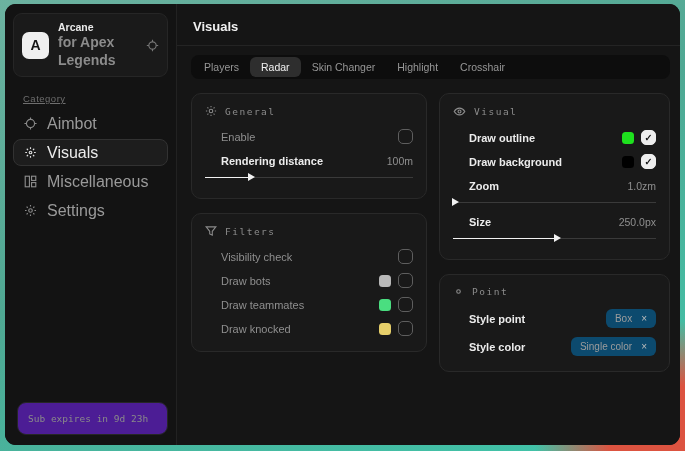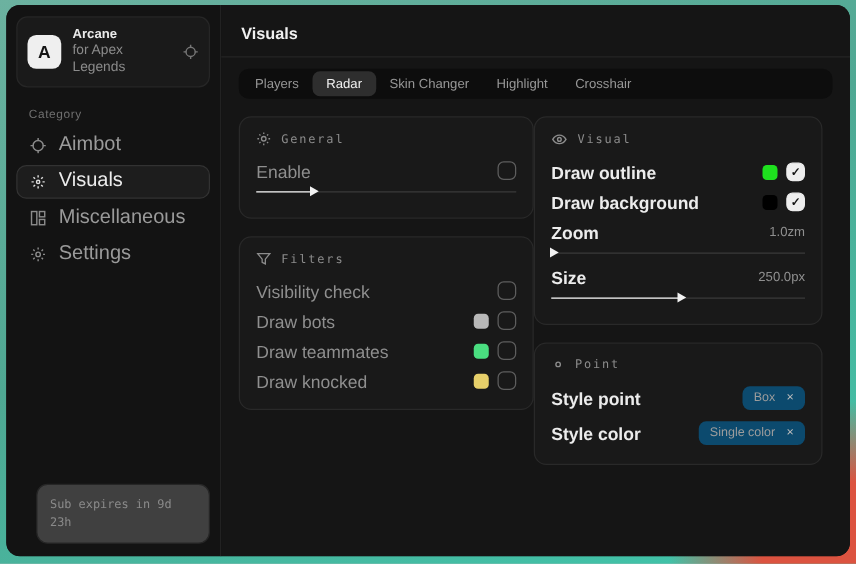--- a/index.html
+++ b/index.html
@@ -26,76 +26,76 @@
     background:#1a1a1a; border:1px solid #262626; border-radius:9px;
     display:flex; align-items:center; gap:9px;
   }
   .logo{
     width:27px; height:27px; border-radius:7px; background:#efefef;
     color:#141414; font-weight:bold; font-size:14px;
     display:flex; align-items:center; justify-content:center; flex:none;
   }
   .app-meta{ flex:1; line-height:1.25; }
   .app-name{ color:#e9e9e9; font-size:10.5px; font-weight:bold; }
-  .app-sub{ color:#8b8b8b; font-size:11px; }
+  .app-sub{ color:#8b8b8b; font-size:14px;font-weight:bold; }
   .target-btn{ color:#777; display:flex; align-items:center; }
   .category-label{
-    margin:16px 0 6px 18px; color:#6f6f6f; font-size:9.5px; letter-spacing:.5px;
+    margin:16px 0 6px 18px; color:#6f6f6f; font-size:9.5px; letter-spacing:.5px;text-decoration:underline;
   }
   .nav{ display:flex; flex-direction:column; gap:2px; padding:0 8px; }
   .nav-item{
     display:flex; align-items:center; gap:10px;
     height:27px; padding:0 9px; border:1px solid transparent; border-radius:8px;
     color:#9a9a9a; font-size:16px; cursor:default;
   }
   .nav-item .ic{ width:14px; display:flex; justify-content:center; color:#8b8b8b; }
   .nav-item.selected{ background:#1d1d1d; border-color:#323232; color:#ececec; }
   .nav-item.selected .ic{ color:#dcdcdc; }
   .sidebar-spacer{ flex:1; }
   .footer-card{
-    margin:0 8px 10px 24px; padding:8px 10px;
-    border:1px solid #262626; border-radius:9px; background:#404040;
+    margin:0 8px 10px 12px; padding:8px 10px;
+    border:1px solid #262626; border-radius:9px; background:#4c1d95;
     line-height:1.6;
   }
   .footer-line1{ font-family:"DejaVu Sans Mono", monospace; color:#8a8a8a; font-size:9.5px; }
   .footer-line2{ color:#c2c2c2; font-size:10px; }
   
   .main{ flex:1; display:flex; flex-direction:column; background:#151515; }
   .main-header{ padding:15px 16px 11px 16px; border-bottom:1px solid #242424; }
   .main-title{ color:#f0f0f0; font-size:13px; font-weight:bold; }
   .tabbar-wrap{ padding:9px 14px 0 14px; }
   .tabbar{
     background:#0d0d0d; border-radius:8px; padding:2px;
     display:flex; align-items:center; width:100%;
   }
   .tab{
     border:none; background:transparent; color:#979797; font-size:10.5px;
     font-family:"Liberation Sans",sans-serif;
     padding:4px 11px; border-radius:6px; cursor:default; white-space:nowrap;
   }
   .tab.selected{ background:#2e2e2e; color:#f0f0f0; }
-  .content{ display:flex; padding:14px; align-items:flex-start; }
+  .content{ display:flex; gap:12px; padding:14px; align-items:flex-start; }
   .col{ display:flex; flex-direction:column; gap:14px; }
   .col-left{ width:236px; }
   .col-right{ width:231px; }
   .panel{
     width:100%; background:#191919; border:1px solid #292929; border-radius:10px;
     padding:11px 13px 12px 13px;
   }
   .panel-head{
     display:flex; align-items:center; gap:8px; margin-bottom:9px;
     color:#8c8c8c; font-family:"DejaVu Sans Mono", monospace;
     font-size:9.5px; letter-spacing:1.5px;
   }
   .panel-head .ic{ display:flex; color:#8c8c8c; letter-spacing:0; }
   .row{
     display:flex; align-items:center; justify-content:space-between;
     min-height:21px; margin-top:3px;
   }
-  .row-label{ font-size:14px; color:#8f8f8f; }
+  .row-label{ font-size:11px; color:#8f8f8f;margin-left:16px; }
   .row-label.strong{ color:#ececec; font-weight:bold; }
   .row-right{ display:flex; align-items:center; gap:7px; }
   .row-value{ color:#8f8f8f; font-size:10.5px; }
   .checkbox{
     width:15px; height:15px; border:1.3px solid #5e5e5e; border-radius:5px;
     background:transparent; display:flex; align-items:center; justify-content:center;
     font-size:9.5px; color:transparent; cursor:default; flex:none;
   }
   .checkbox.checked{ background:#ededed; border-color:#ededed; color:#111; font-weight:bold; }
   .swatch{ width:12px; height:12px; border-radius:3.5px; flex:none; }
@@ -216,20 +216,24 @@
                 <circle cx="8" cy="8" r="2.4"></circle>
                 <path d="M8 1.2v1.8M8 13v1.8M1.2 8H3M13 8h1.8M3.3 3.3l1.2 1.2M11.5 11.5l1.2 1.2M12.7 3.3l-1.2 1.2M4.5 11.5l-1.2 1.2"></path>
               </svg>
             </span>
             <span>General</span>
           </div>
           <div class="row">
             <span class="row-label">Enable</span>
             <span class="checkbox"></span>
           </div>
+          <div class="row">
+            <span class="row-label strong">Rendering distance</span>
+            <span class="row-value">100m</span>
+          </div>
           <div class="slider">
             <div class="track"></div>
             <div class="fill" style="width: 21%;"></div>
             <div class="thumb" style="left: 21%;"></div>
           </div>
         </div>
 
         <div class="panel">
           <div class="panel-head">
             <span class="ic">

